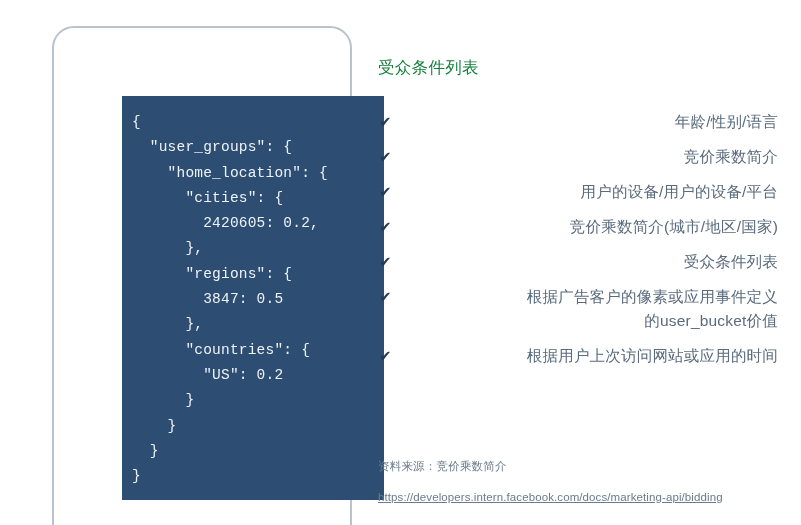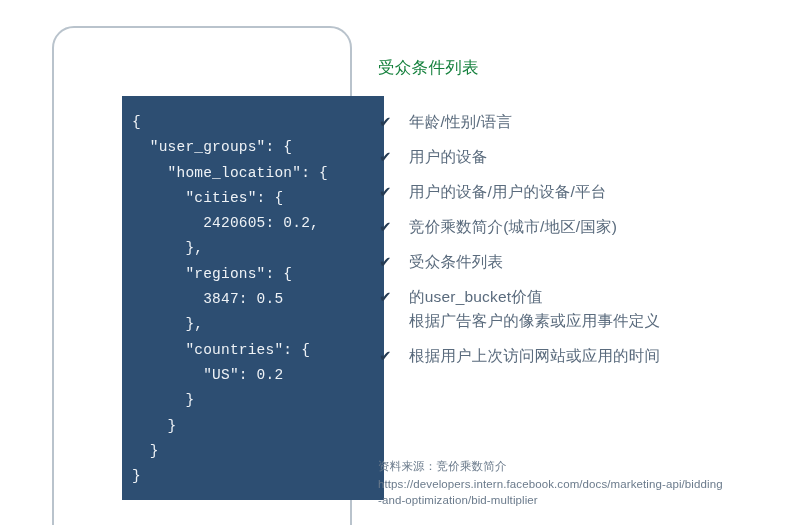--- a/index.html
+++ b/index.html
@@ -89,48 +89,49 @@
     text-align: left;
     padding-left: 1px;
   }
 
   .item-text {
     flex: 1 1 auto;
     font-size: 15.5px;
     line-height: 24px;
     color: #5a6b7d;
     letter-spacing: 0.2px;
+    text-align: right;
   }
   .item-text .wrap-line {
     display: block;
   }
 
   
   .source-block {
     position: absolute;
     left: 378px;
     top: 458px;
     width: 415px;
   }
   .source-title {
     font-size: 11.5px;
     color: #6b7b8c;
     line-height: 17px;
-    margin: 0 0 1px 0;
+    margin: 0 0 14px 0;
     letter-spacing: 0.2px;
   }
   .source-url {
     font-size: 11.5px;
     color: #6b7b8c;
     line-height: 16px;
     margin: 0;
     letter-spacing: 0.1px;
     word-break: break-all;
   }
-  .source-url span { display: block; }
+  .source-url span { display: block; text-decoration: underline; }
 </style>
 </head>
 <body>
 
 <div class="phone-frame">
   <div class="code-panel">
     <pre class="code-text">{
   "user_groups": {
     "home_location": {
       "cities": {
@@ -151,47 +152,46 @@
 <div class="right-col">
   <div class="list-title">受众条件列表</div>
 
   <ul class="cond-list">
     <li class="cond-item">
       <span class="check-icon">✔</span>
       <span class="item-text">年龄/性别/语言</span>
     </li>
     <li class="cond-item">
       <span class="check-icon">✔</span>
-      <span class="item-text">用户的设备</span>
+      <span class="item-text">竞价乘数简介</span>
     </li>
     <li class="cond-item">
       <span class="check-icon">✔</span>
       <span class="item-text">用户的设备/用户的设备/平台</span>
     </li>
     <li class="cond-item">
       <span class="check-icon">✔</span>
       <span class="item-text">竞价乘数简介(城市/地区/国家)</span>
     </li>
     <li class="cond-item">
       <span class="check-icon">✔</span>
       <span class="item-text">受众条件列表</span>
     </li>
     <li class="cond-item">
       <span class="check-icon">✔</span>
       <span class="item-text">
+        <span class="wrap-line">根据广告客户的像素或应用事件定义</span>
         <span class="wrap-line">的user_bucket价值</span>
-        <span class="wrap-line">根据广告客户的像素或应用事件定义</span>
       </span>
     </li>
     <li class="cond-item">
       <span class="check-icon">✔</span>
       <span class="item-text">根据用户上次访问网站或应用的时间</span>
     </li>
   </ul>
 </div>
 
 <div class="source-block">
   <div class="source-title">资料来源：竞价乘数简介</div>
   <div class="source-url">
     <span>https://developers.intern.facebook.com/docs/marketing-api/bidding</span>
-    <span>-and-optimization/bid-multiplier</span>
   </div>
 </div>
 
 </body></html>

